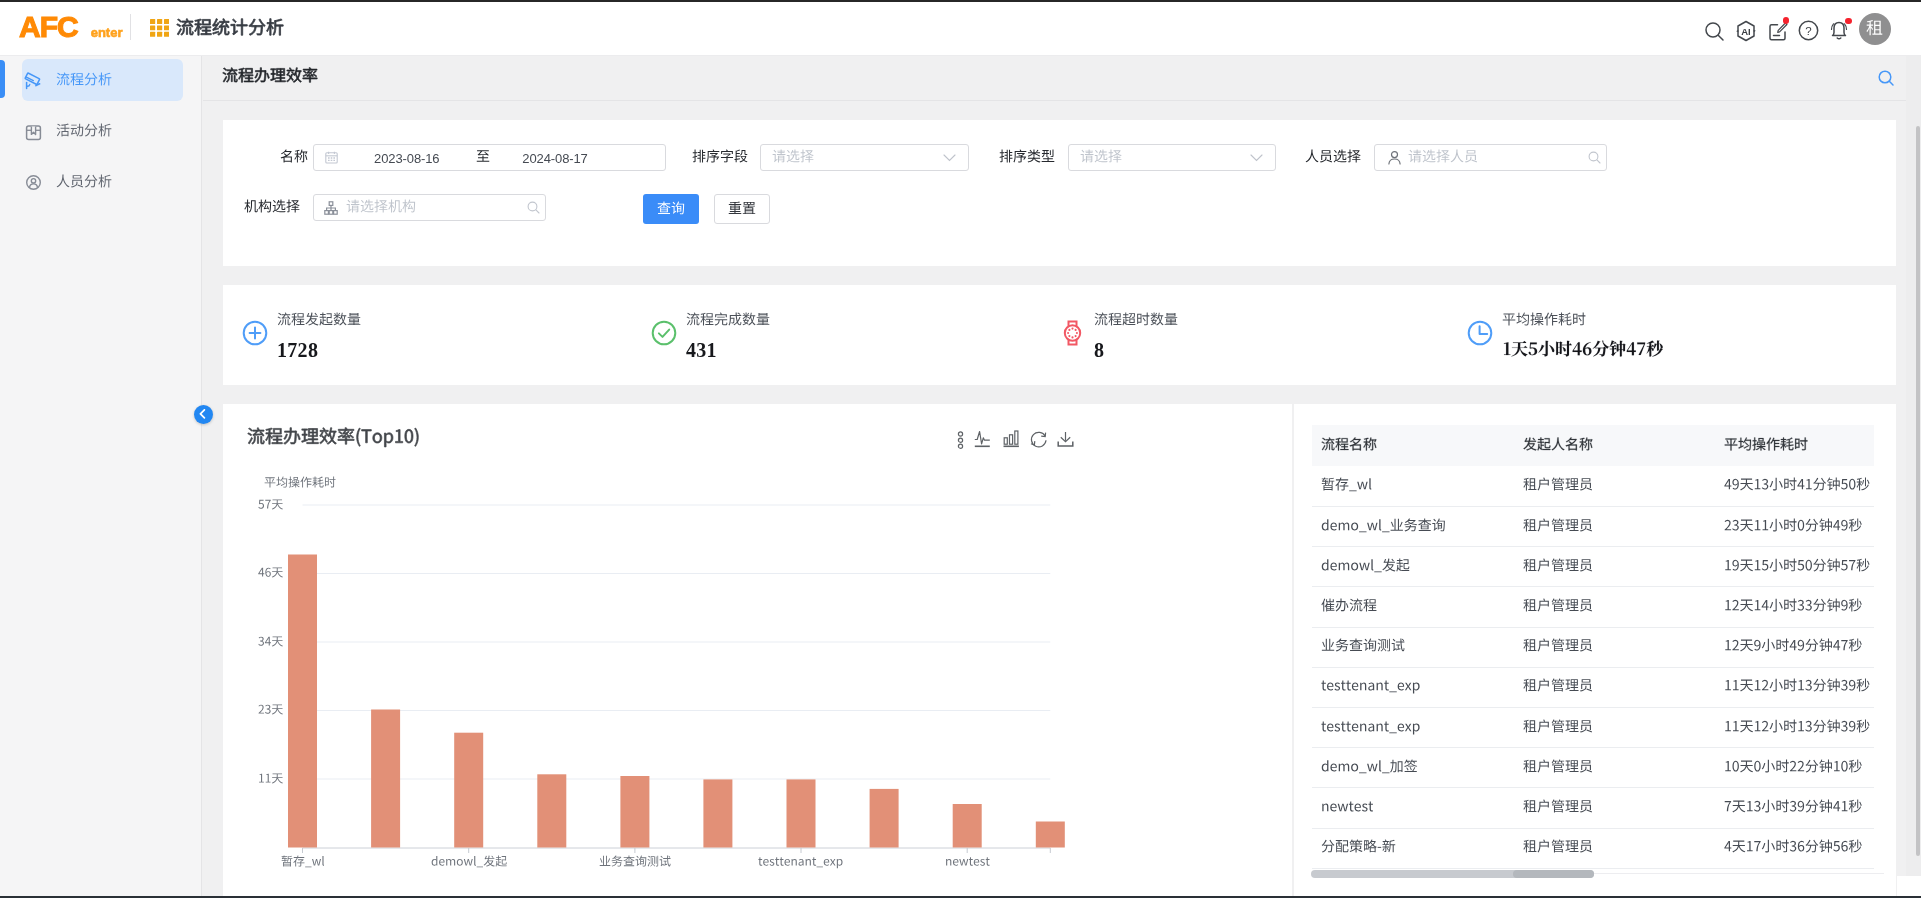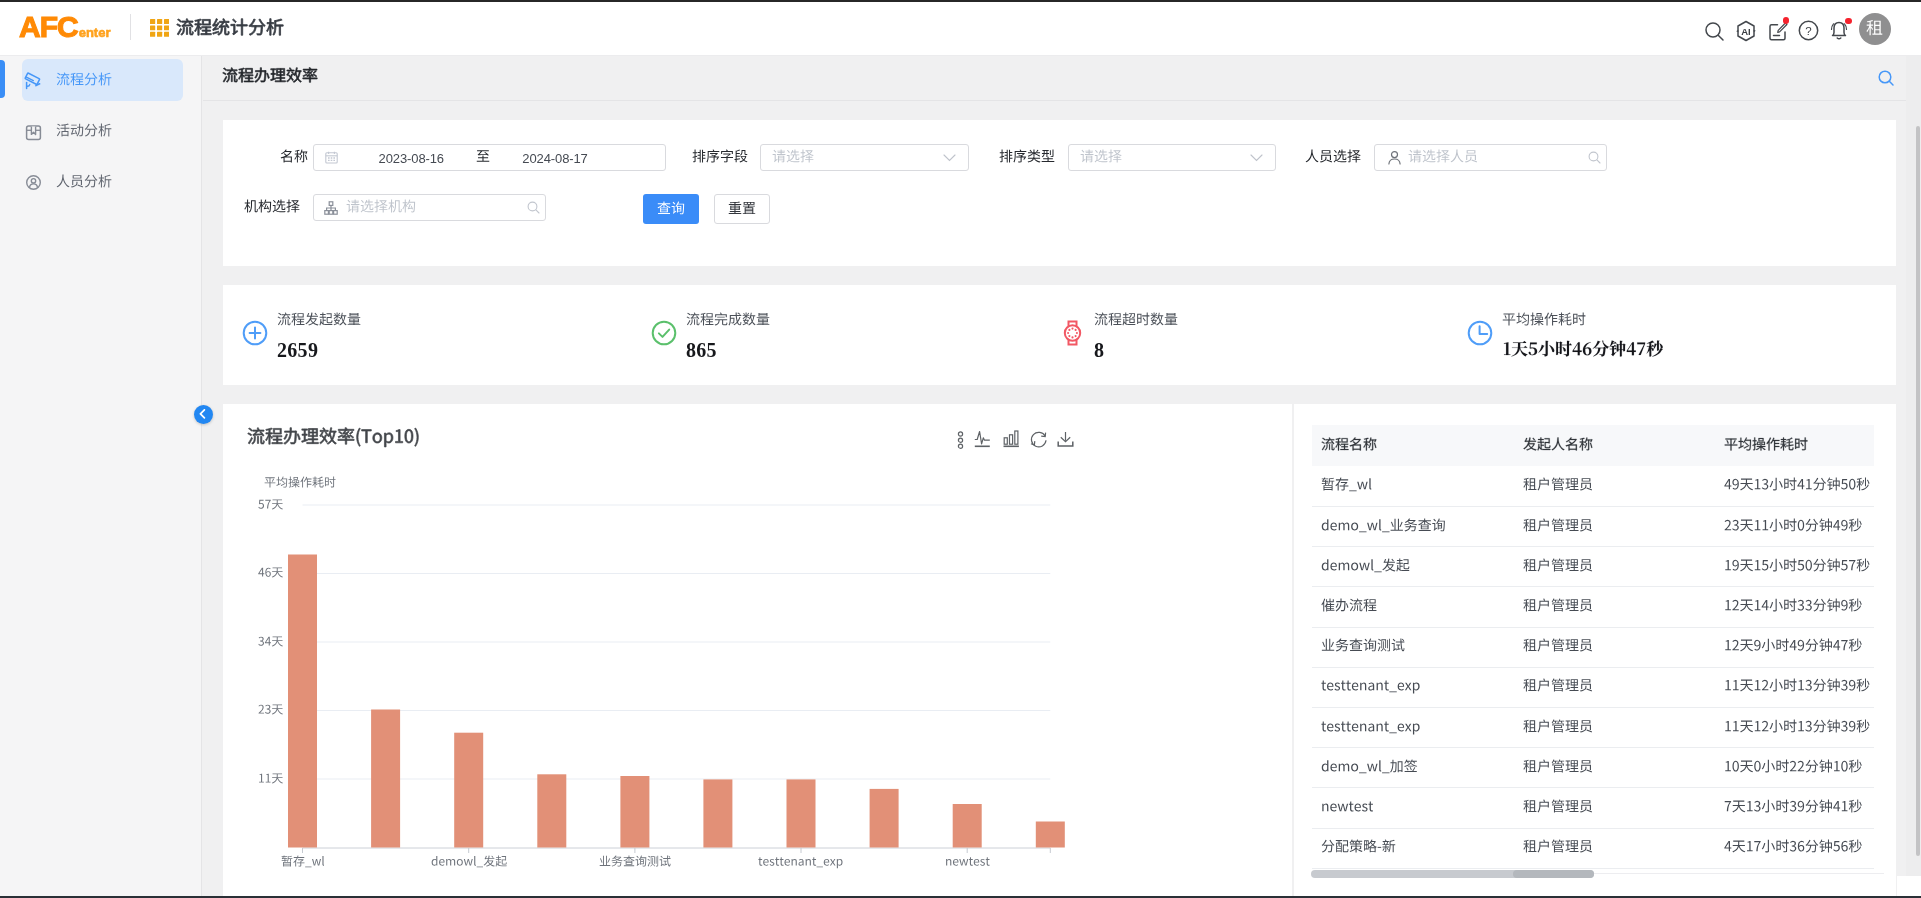--- a/index.html
+++ b/index.html
@@ -1,20 +1,20 @@
 <!DOCTYPE html>
 <html><head><meta charset="utf-8"><title>p</title><style>
 *{margin:0;padding:0;box-sizing:border-box}
 html,body{width:1921px;height:898px;overflow:hidden;background:#f0f0f1;font-family:"Liberation Sans",sans-serif;position:relative}
 svg{display:block}
 .topline{position:absolute;left:0;top:0;width:1921px;height:1.5px;background:#272727;z-index:9}
 .botline{position:absolute;left:0;top:896.2px;width:1921px;height:1.8px;background:#2a3036;z-index:9}
 .header{position:absolute;left:0;top:1.5px;width:1921px;height:54.5px;background:#fff;border-bottom:1px solid #ececee}
 .logo{position:absolute;left:19px;top:8px;font-size:30px;font-weight:bold;color:#ff8a05;letter-spacing:-1px;-webkit-text-stroke:1.1px #ff8a05}
-.logo2{font-size:13px;letter-spacing:0;color:#ffa21d;margin-left:1px;-webkit-text-stroke:0.6px #ffa21d}
+.logo2{font-size:13px;letter-spacing:0;color:#ffa21d;margin-left:13px;-webkit-text-stroke:0.6px #ffa21d}
 .hdr-div{position:absolute;left:130px;top:12px;width:1px;height:26px;background:#e1e1e4}
 .gridicon{position:absolute;left:149.5px;top:17.5px}
 .hic{position:absolute}
 .reddot{position:absolute;width:6.5px;height:6.5px;border-radius:50%;background:#f5222d}
 .avatar{position:absolute;left:1858.5px;top:11.5px;width:32px;height:32px;border-radius:50%;background:#8f8f90}
 .sidebar{position:absolute;left:0;top:56px;width:202px;height:840px;background:#f5f5f6;border-right:1px solid #e4e4e6}
 .indicator{position:absolute;left:0;top:59.5px;width:5px;height:38.5px;background:#3a8ef6;border-radius:0 4px 4px 0}
 .selitem{position:absolute;left:22px;top:59px;width:161px;height:42px;background:#d9e8fb;border-radius:6px}
 .band-line{position:absolute;left:203px;top:99.5px;width:1718px;height:1px;background:#e4e4e6}
 .card{position:absolute;background:#fff}
@@ -282,21 +282,21 @@
 <div class="inp" style="left:313px;top:144px;width:353px"></div>
 <svg class="hic" style="left:325px;top:150.5px" width="13" height="13" viewBox="0 0 13 13">
     <g fill="none" stroke="#c3c8d2" stroke-width="1.1">
       <rect x="0.8" y="1.8" width="11.4" height="10.2" rx="1"></rect>
       <path d="M0.8 4.8 L12.2 4.8"></path>
       <path d="M3.6 0.7 L3.6 3"></path>
       <path d="M9.4 0.7 L9.4 3"></path>
       <path d="M3 7 h1.6 M5.7 7 h1.6 M8.4 7 h1.6 M3 9.3 h1.6 M5.7 9.3 h1.6 M8.4 9.3 h1.6" stroke-width="1.3"></path>
     </g>
   </svg>
-<div class="ltx" style="left:374px;top:151px;width:70px;text-align:right">2023-08-16</div>
+<div class="ltx" style="left:374px;top:151px;width:70px;text-align:left">2023-08-16</div>
 <svg style="position:absolute;left:476.0px;top:149.0px;" width="14.0" height="16.9" viewBox="0 0 14.0 16.9">
     <g fill="#26292e" transform="translate(0,12.3) scale(0.014000,-0.014000)">
       <use href="#g11"></use>
     </g>
   </svg>
 <div class="ltx" style="left:520px;top:151px;width:70px;text-align:center">2024-08-17</div>
 <svg style="position:absolute;left:692px;top:149.0px;" width="56.0" height="16.9" viewBox="0 0 56.0 16.9">
     <g fill="#26292e" transform="translate(0,12.3) scale(0.014000,-0.014000)">
       <use href="#g12"></use>
       <use href="#g13" x="1000"></use>
@@ -421,38 +421,38 @@
 <svg style="position:absolute;left:277px;top:312.0px;" width="84.0" height="16.9" viewBox="0 0 84.0 16.9">
     <g fill="#4b5058" transform="translate(0,12.3) scale(0.014000,-0.014000)">
       <use href="#g0"></use>
       <use href="#g1" x="1000"></use>
       <use href="#g21" x="2000"></use>
       <use href="#g22" x="3000"></use>
       <use href="#g23" x="4000"></use>
       <use href="#g24" x="5000"></use>
     </g>
   </svg>
-<div class="statv" style="left:277px;top:338.5px">2659</div>
+<div class="statv" style="left:277px;top:338.5px">1728</div>
 <svg class="hic" style="left:651px;top:320.3px" width="26" height="26" viewBox="0 0 26 26">
     <g fill="none" stroke="#5bc06c" stroke-width="2" stroke-linecap="round" stroke-linejoin="round">
       <circle cx="13" cy="13" r="11.3"></circle>
       <path d="M7.9 13.4 L11.5 16.9 L18.2 9.6"></path>
     </g>
   </svg>
 <svg style="position:absolute;left:686px;top:312.0px;" width="84.0" height="16.9" viewBox="0 0 84.0 16.9">
     <g fill="#4b5058" transform="translate(0,12.3) scale(0.014000,-0.014000)">
       <use href="#g0"></use>
       <use href="#g1" x="1000"></use>
       <use href="#g25" x="2000"></use>
       <use href="#g26" x="3000"></use>
       <use href="#g23" x="4000"></use>
       <use href="#g24" x="5000"></use>
     </g>
   </svg>
-<div class="statv" style="left:686px;top:338.5px">865</div>
+<div class="statv" style="left:686px;top:338.5px">431</div>
 <svg class="hic" style="left:1060.5px;top:320.3px" width="23" height="26" viewBox="0 0 23 26">
     <g fill="none" stroke="#f25864" stroke-width="2" stroke-linecap="round">
       <circle cx="11.5" cy="13" r="7.7"></circle>
       <path d="M7.5 6.2 L7.5 1.6 L15.5 1.6 L15.5 6.2" stroke-linejoin="miter"></path>
       <path d="M7.5 19.8 L7.5 24.4 L15.5 24.4 L15.5 19.8" stroke-linejoin="miter"></path>
       <circle cx="15.90" cy="13.00" r="1.05" fill="#f25864" stroke="none"></circle>
       <circle cx="14.61" cy="16.11" r="1.05" fill="#f25864" stroke="none"></circle>
       <circle cx="11.50" cy="17.40" r="1.05" fill="#f25864" stroke="none"></circle>
       <circle cx="8.39" cy="16.11" r="1.05" fill="#f25864" stroke="none"></circle>
       <circle cx="7.10" cy="13.00" r="1.05" fill="#f25864" stroke="none"></circle>

